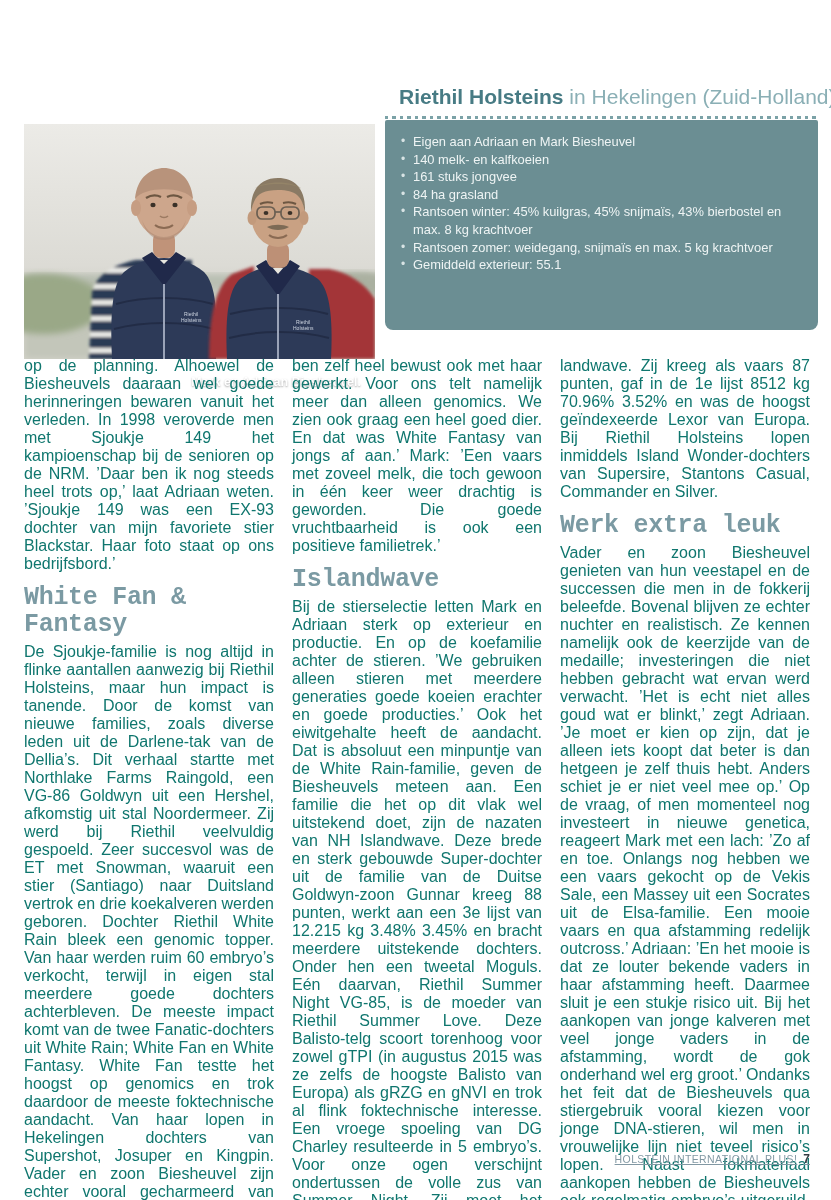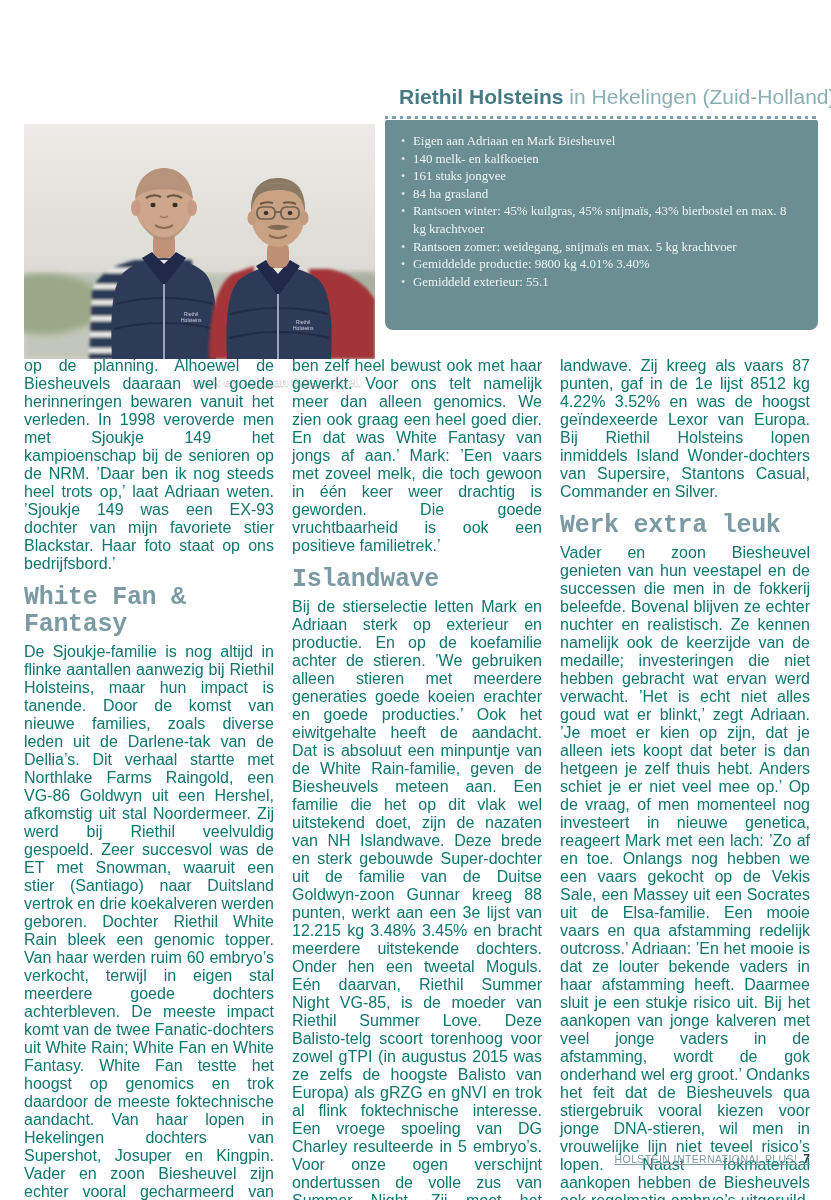--- a/index.html
+++ b/index.html
@@ -21,21 +21,21 @@
   .info-panel { position:absolute; left:373px; top:85px; width:433px;margin-left:12px; }
   .info-title { font-size:21px; padding-left:14px; margin-bottom:7px; white-space:nowrap; }
   .info-title .t-bold { font-weight:bold; color:#477b84; }
   .info-title .t-light { font-weight:normal; color:#8aafb5; }
   .dotted-rule { height:3px; margin-bottom:1px;
     background:repeating-linear-gradient(90deg,#7ba2a7 0 3.5px, transparent 3.5px 7.5px); }
   .facts-box {
     background:#6b8e93; border-radius:2px 2px 8px 8px; padding:13px 16px 12px 16px;
     min-height:210px;
   }
-  .facts-box ul { list-style:none;font-family:Liberation Serif, serif; }
+  .facts-box ul { list-style:none; }
   .facts-box li {
     position:relative; padding-left:12px; color:#eef4f4; font-size:12.9px; line-height:17.6px;
   }
   .facts-box li::before { content:"•"; position:absolute; left:0; top:0; color:#d8e3e4; font-size:12px; }
 
   
   .article { position:absolute; left:24px; top:357px; width:786px; display:flex; gap:18px; }
   .col { width:250px; }
   .col p {
     font-size:16px; line-height:18px; color:#0f766e; text-align:justify;
@@ -156,39 +156,38 @@
     </div>
     <div class="dotted-rule"></div>
     <div class="facts-box">
       <ul>
         <li>Eigen aan Adriaan en Mark Biesheuvel</li>
         <li>140 melk- en kalfkoeien</li>
         <li>161 stuks jongvee</li>
         <li>84 ha grasland</li>
         <li>Rantsoen winter: 45% kuilgras, 45% snijmaïs, 43% bierbostel en max. 8 kg krachtvoer</li>
         <li>Rantsoen zomer: weidegang, snijmaïs en max. 5 kg krachtvoer</li>
-        <li>Gemiddelde productie: 9800 kg 4.01% 3.40%</li>
         <li>Gemiddeld exterieur: 55.1</li>
       </ul>
     </div>
   </div>
 
   <div class="article">
     <div class="col">
       <p>op de planning. Alhoewel de Biesheuvels daaraan wel goede herinneringen bewaren vanuit het verleden. In 1998 veroverde men met Sjoukje 149 het kampioenschap bij de senioren op de NRM. ’Daar ben ik nog steeds heel trots op,’ laat Adriaan weten. ’Sjoukje 149 was een EX-93 dochter van mijn favoriete stier Blackstar. Haar foto staat op ons bedrijfsbord.’</p>
       <h2>White Fan &amp; Fantasy</h2>
       <p>De Sjoukje-familie is nog altijd in flinke aantallen aanwezig bij Riethil Holsteins, maar hun impact is tanende. Door de komst van nieuwe families, zoals diverse leden uit de Darlene-tak van de Dellia’s. Dit verhaal startte met Northlake Farms Raingold, een VG-86 Goldwyn uit een Hershel, afkomstig uit stal Noordermeer. Zij werd bij Riethil veelvuldig gespoeld. Zeer succesvol was de ET met Snowman, waaruit een stier (Santiago) naar Duitsland vertrok en drie koekalveren werden geboren. Dochter Riethil White Rain bleek een genomic topper. Van haar werden ruim 60 embryo’s verkocht, terwijl in eigen stal meerdere goede dochters achterbleven. De meeste impact komt van de twee Fanatic-dochters uit White Rain; White Fan en White Fantasy. White Fan testte het hoogst op genomics en trok daardoor de meeste foktechnische aandacht. Van haar lopen in Hekelingen dochters van Supershot, Josuper en Kingpin. Vader en zoon Biesheuvel zijn echter vooral gecharmeerd van White Fantasy. ’Dat vind ik een erg beste vaars, van haar ben ik echt fan,’ zegt Adriaan. ’Ze is sterk in haar bovenbouw en voorzien van beste benen en uier.’ Mark: ’En ze is geweldig persistent in haar productie.’ White Fantasy staat in haar 1e lijst op 130 lactatiewaarde en leverde inmiddels dochters van Supershot (3x) en Missouri. Adriaan toont ons ondertussen trots de correct gebouwde witte Fanatic-dochter. ’Wij heb-</p>
     </div>
     <div class="col">
       <p>ben zelf heel bewust ook met haar gewerkt. Voor ons telt namelijk meer dan alleen genomics. We zien ook graag een heel goed dier. En dat was White Fantasy van jongs af aan.’ Mark: ’Een vaars met zoveel melk, die toch gewoon in één keer weer drachtig is geworden. Die goede vruchtbaarheid is ook een positieve familietrek.’</p>
       <h2>Islandwave</h2>
       <p>Bij de stierselectie letten Mark en Adriaan sterk op exterieur en productie. En op de koefamilie achter de stieren. ’We gebruiken alleen stieren met meerdere generaties goede koeien erachter en goede producties.’ Ook het eiwitgehalte heeft de aandacht. Dat is absoluut een minpuntje van de White Rain-familie, geven de Biesheuvels meteen aan. Een familie die het op dit vlak wel uitstekend doet, zijn de nazaten van NH Islandwave. Deze brede en sterk gebouwde Super-dochter uit de familie van de Duitse Goldwyn-zoon Gunnar kreeg 88 punten, werkt aan een 3e lijst van 12.215 kg 3.48% 3.45% en bracht meerdere uitstekende dochters. Onder hen een tweetal Moguls. Eén daarvan, Riethil Summer Night VG-85, is de moeder van Riethil Summer Love. Deze Balisto-telg scoort torenhoog voor zowel gTPI (in augustus 2015 was ze zelfs de hoogste Balisto van Europa) als gRZG en gNVI en trok al flink foktechnische interesse. Een vroege spoeling van DG Charley resulteerde in 5 embryo’s. Voor onze ogen verschijnt ondertussen de volle zus van Summer Night. Zij moet het vanwege een minder fraaie bovenbouw genoegen nemen met 84 punten, maar imponeert door een enorme melkgift en nagenoeg perfecte uier. ’Dat zijn toch hele prettige koeien in de melkstal; zo’n fraaie uier en zoveel melk in het glas,’ zegt Adriaan met een brede lach. Met gepaste trots toont hij vervolgens Riethil Island Wonder, een Lexor-dochter van Is-</p>
     </div>
     <div class="col">
-      <p>landwave. Zij kreeg als vaars 87 punten, gaf in de 1e lijst 8512 kg 4.22% 3.52% en was de hoogst geïndexeerde Lexor van Europa. Bij Riethil Holsteins lopen inmiddels Island Wonder-dochters van Supersire, Stantons Casual, Commander en Silver.</p>
+      <p>landwave. Zij kreeg als vaars 87 punten, gaf in de 1e lijst 8512 kg 70.96% 3.52% en was de hoogst geïndexeerde Lexor van Europa. Bij Riethil Holsteins lopen inmiddels Island Wonder-dochters van Supersire, Stantons Casual, Commander en Silver.</p>
       <h2>Werk extra leuk</h2>
       <p><span>Vader en zoon Biesheuvel genieten van hun veestapel en de successen die men in de fokkerij beleefde. Bovenal blijven ze echter nuchter en realistisch. Ze kennen namelijk ook de keerzijde van de medaille; investeringen die niet hebben gebracht wat ervan werd verwacht. ’Het is echt niet alles goud wat er blinkt,’ zegt Adriaan. ’Je moet er kien op zijn, dat je alleen iets koopt dat beter is dan hetgeen je zelf thuis hebt. Anders schiet je er niet veel mee op.’ Op de vraag, of men momenteel nog investeert in nieuwe genetica, reageert Mark met een lach: ’Zo af en toe. Onlangs nog hebben we een vaars gekocht op de Vekis Sale, een Massey uit een Socrates uit de Elsa-familie. Een mooie vaars en qua afstamming redelijk outcross.’ Adriaan: ’En het mooie is dat ze louter bekende vaders in haar afstamming heeft. Daarmee sluit je een stukje risico uit. Bij het aankopen van jonge kalveren met veel jonge vaders in de afstamming, wordt de gok onderhand wel erg groot.’ Ondanks het feit dat de Biesheuvels qua stiergebruik vooral kiezen voor jonge DNA-stieren, wil men in vrouwelijke lijn niet teveel risico’s lopen. Naast fokmateriaal aankopen hebben de Biesheuvels ook regelmatig embryo’s uitgeruild. Met name met Jan van de Ven (Vendairy). Zo kwamen Riethil Breeshia (Supershot uit de Barbie-familie), Riethil Jasmine (Silver uit de Airliner Janin-familie) en Riethil Wilma (Supersire uit de Radon-familie) de stal binnen. Mark: ’De fokkerij maakt ons werk extra leuk. En we hebben er mooie contacten aan overgehouden.’</span></p>
     </div>
   </div>
 
   <div class="footer">
     <span>HOLSTEIN INTERNATIONAL PLUS!</span><span class="pageno">7</span>
   </div>
 
 </div>

